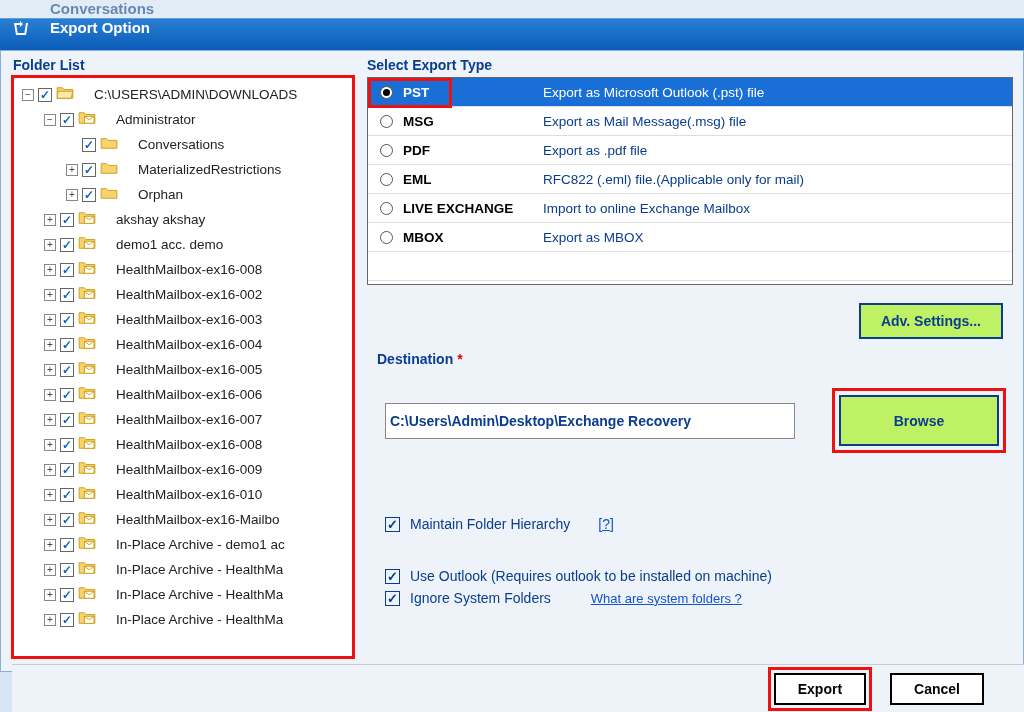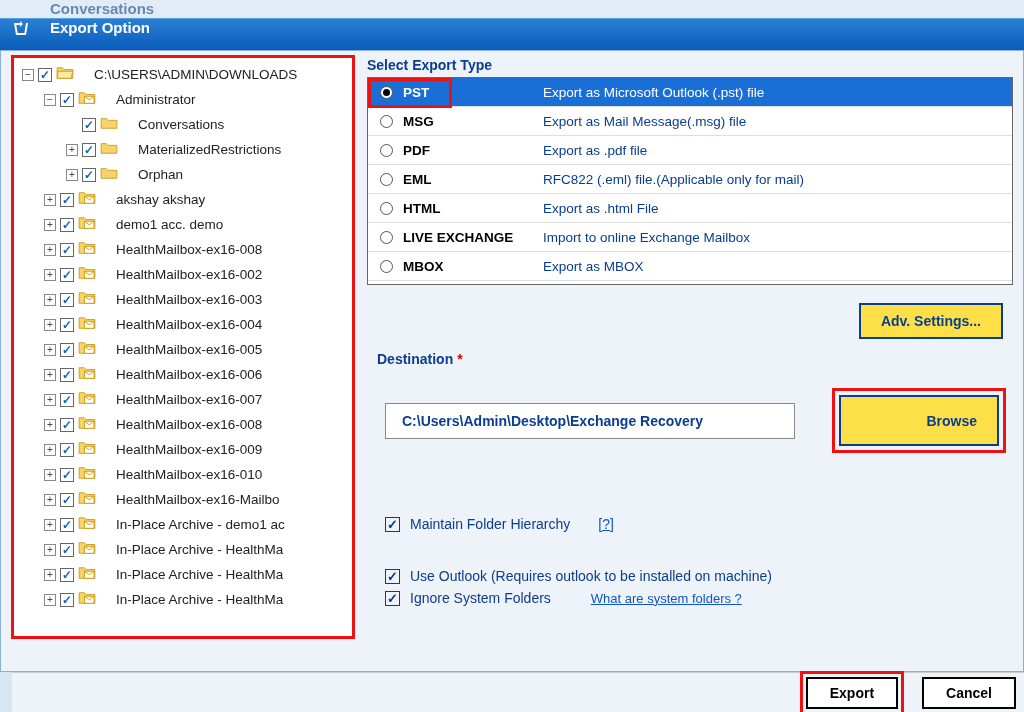--- a/index.html
+++ b/index.html
@@ -164,23 +164,23 @@
     pointer-events: none;
     z-index: 5;
   }
   .adv-btn {
     position: absolute;
     right: 20px;
     top: 252px;
   }
   .btn {
     display: inline-flex;
-    align-items: center; justify-content: flex-end;
+    align-items: center; justify-content: center;
     border: 2px solid #0a3d8f;
-    background: #fde047;
+    background: #bef264;
     color: #0a3d8f;
     font-weight: bold;
     font-size: 14px;
     padding: 8px 20px;
     cursor: pointer;
     gap: 6px;
   }
   .dest-label {
     position: absolute;
     left: 16px; top: 300px;
@@ -194,21 +194,21 @@
     left: 24px; top: 340px;
     right: 10px;
     display: flex;
     align-items: center;
     gap: 40px;
   }
   .dest-input {
     width: 410px;
     height: 36px;
     border: 1px solid #888;
-    padding: 0 16px;
+    padding: 0 4px;
     font-size: 14px;
     font-weight: bold;
     color: #0a3d8f;
     background: #fff;
   }
   .browse-wrap {
     outline: 3px solid #e11;
     padding: 4px;
   }
   .browse-btn {
@@ -237,28 +237,28 @@
     font-size: 13px;
     font-weight: bold;
   }
   .bluechk.on::after { content:"✓"; }
   .linkish { color: #1155cc; text-decoration: underline; cursor:pointer; margin-left: 30px; }
   .linkish.small { font-size: 13px; }
   .hint { color: #1155cc; text-decoration: underline; cursor:pointer; margin-left: 18px; }
   .footer {
     position: absolute;
     left: 12px; right: 0; bottom: 0;
-    height: 40px;
+    height: 48px;
     background: #eef3f9;
     border-top: 1px solid #ccc;
     display: flex;
     justify-content: flex-end;
     align-items: center;
     gap: 18px;
-    padding-right: 8px;
+    padding-right: 40px;
   }
   .ftr-btn {
     border: 2px solid #000;
     background: #fff;
     padding: 6px 22px;
     font-weight: bold;
     font-size: 14px;
     cursor: pointer;
   }
   .export-highlight { border: 3px solid #e11; padding: 3px; }
@@ -274,20 +274,21 @@
       <path d="M2 4h2l2 12h10l2-12h-2l-1.6 10H7.6L6 4H2z" fill="#fff"></path>
       <path d="M10 2l3 3-3 3V6H6V4h4V2z" fill="#fff"></path>
     </svg>
   </span>
   <span class="titlebar-title">Export Option</span>
 </div>
 
 <div class="content">
 
   <div class="left-panel">
+    <div class="section-label">Folder List</div>
     <div class="tree-box">
       <div class="tree" id="tree">
           <div class="tnode" style="padding-left: 6px;">
             <span class="expander">−</span>
             <span class="chk checked"></span>
             <span><svg class="folder-icon" viewBox="0 0 20 16">
                 <path d="M1 2h6l2 2h10v10H1z" fill="#f7d36b" stroke="#c79a1a"></path>
                 <path d="M2 6h17l-2 8H1z" fill="#ffe9a8" stroke="#c79a1a"></path>
               </svg></span>
             <span class="tnode-label">C:\USERS\ADMIN\DOWNLOADS</span>
@@ -517,25 +518,20 @@
           </div>
           <div class="export-row">
             <span class="radio "></span>
             <span class="etype">PDF</span>
             <span class="edesc">Export as .pdf file</span>
           </div>
           <div class="export-row">
             <span class="radio "></span>
             <span class="etype">EML</span>
             <span class="edesc">RFC822 (.eml) file.(Applicable only for mail)</span>
-          </div>
-          <div class="export-row">
-            <span class="radio "></span>
-            <span class="etype">HTML</span>
-            <span class="edesc">Export as .html File</span>
           </div>
           <div class="export-row">
             <span class="radio "></span>
             <span class="etype">LIVE EXCHANGE</span>
             <span class="edesc">Import to online Exchange Mailbox</span>
           </div>
           <div class="export-row">
             <span class="radio "></span>
             <span class="etype">MBOX</span>
             <span class="edesc">Export as MBOX</span>

